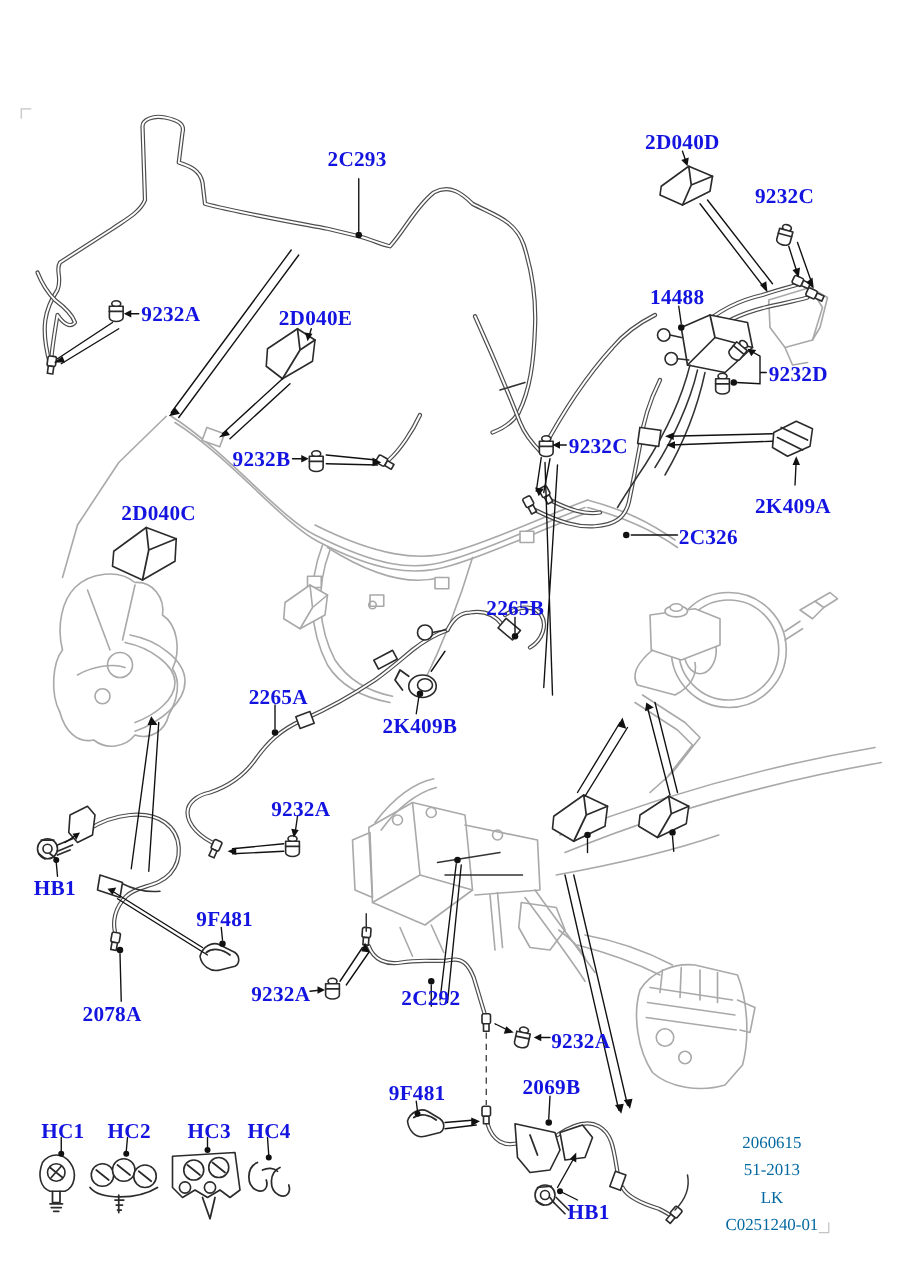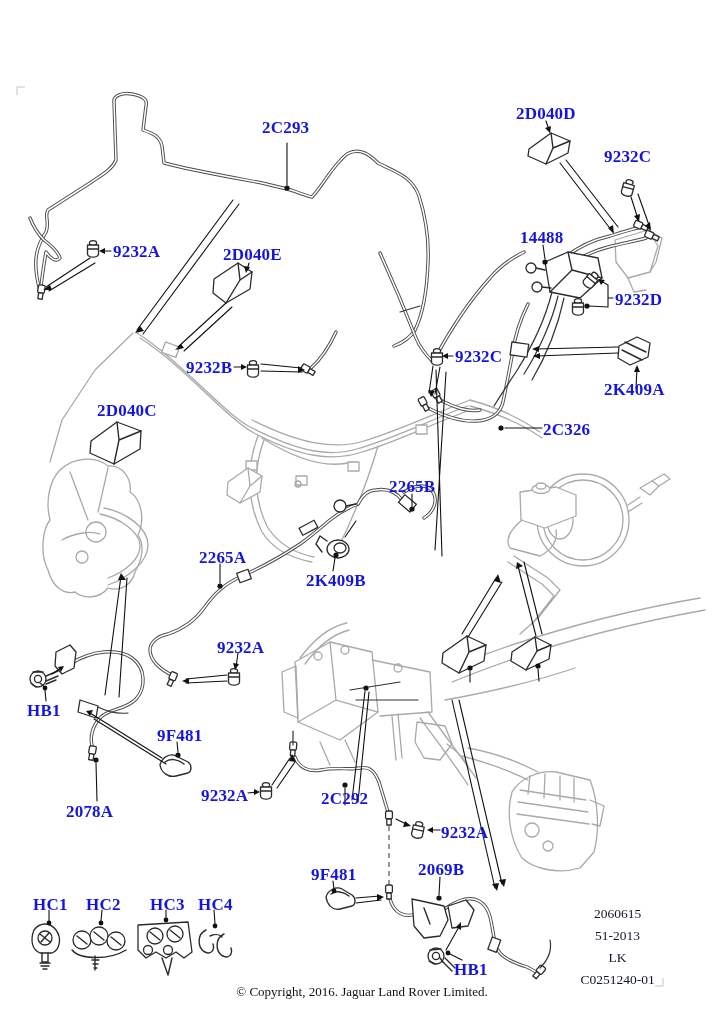--- a/index.html
+++ b/index.html
@@ -2,21 +2,21 @@
 <html style="--label-blue: #1414e0;"><head>
 <meta charset="utf-8">
 <style>
   html,body{margin:0;padding:0;background:#fff;}
   #stage{position:relative;width:724px;height:1024px;background:#fff;overflow:hidden;
          font-family:"Liberation Serif","DejaVu Serif",serif;}
   #art{position:absolute;left:0;top:0;}
   .callout{position:absolute;color:var(--label-blue,#1414e0);font-weight:bold;
            font-size:17px;line-height:1;white-space:nowrap;letter-spacing:.2px;}
   #infoblock{position:absolute;left:560px;top:903px;width:115px;text-align:center;
-             color:#0f172a;font-size:13.5px;line-height:22px;}
+             color:#0369a1;font-size:13.5px;line-height:22px;}
   #copyright{position:absolute;left:0;top:984px;width:724px;text-align:center;
              color:#111;font-size:13px;}
   
   .g{stroke:#a9a9a9;fill:none;stroke-width:1.3;stroke-linecap:round;stroke-linejoin:round;}
   .gf{stroke:#a9a9a9;fill:#fff;stroke-width:1.3;stroke-linejoin:round;}
   .tA{stroke:#4d4d4d;fill:none;stroke-width:3.4;stroke-linecap:round;stroke-linejoin:round;}
   .tB{stroke:#ffffff;fill:none;stroke-width:1.5;stroke-linecap:round;stroke-linejoin:round;}
   .d{stroke:#2b2b2b;fill:none;stroke-width:1.4;stroke-linecap:round;stroke-linejoin:round;}
   .df{stroke:#2b2b2b;fill:#fff;stroke-width:1.3;stroke-linejoin:round;}
   .ld{stroke:#111;fill:none;stroke-width:1.1;stroke-linecap:round;}
@@ -447,21 +447,21 @@
 <div id="callouts">
       <div class="callout" style="left: 262px; top: 119px;">2C293</div>
       <div class="callout" style="left: 516px; top: 105px;">2D040D</div>
       <div class="callout" style="left: 604px; top: 148px;">9232C</div>
       <div class="callout" style="left: 113px; top: 243px;">9232A</div>
       <div class="callout" style="left: 223px; top: 246px;">2D040E</div>
       <div class="callout" style="left: 520px; top: 229px;">14488</div>
       <div class="callout" style="left: 615px; top: 291px;">9232D</div>
       <div class="callout" style="left: 186px; top: 359px; text-align: center;">9232B</div>
       <div class="callout" style="left: 455px; top: 348px;">9232C</div>
-      <div class="callout" style="left: 604px; top: 381px;">2K409A</div>
+      <div class="callout" style="left: 604px; top: 396px;">2K409A</div>
       <div class="callout" style="left: 97px; top: 402px;">2D040C</div>
       <div class="callout" style="left: 543px; top: 421px;">2C326</div>
       <div class="callout" style="left: 389px; top: 478px;">2265B</div>
       <div class="callout" style="left: 199px; top: 549px;">2265A</div>
       <div class="callout" style="left: 306px; top: 572px;">2K409B</div>
       <div class="callout" style="left: 217px; top: 639px;">9232A</div>
       <div class="callout" style="left: 27px; top: 702px;">HB1</div>
       <div class="callout" style="left: 157px; top: 727px;">9F481</div>
       <div class="callout" style="left: 66px; top: 803px;">2078A</div>
       <div class="callout" style="left: 201px; top: 787px;">9232A</div>
@@ -476,14 +476,13 @@
       <div class="callout" style="left: 198px; top: 896px;">HC4</div>
     </div>
 
 <div id="infoblock">
   <div>2060615</div>
   <div>51-2013</div>
   <div>LK</div>
   <div>C0251240-01</div>
 </div>
 
-<div id="copyright">© Copyright, 2016. Jaguar Land Rover Limited.</div>
 </div>
 
 </body></html>

